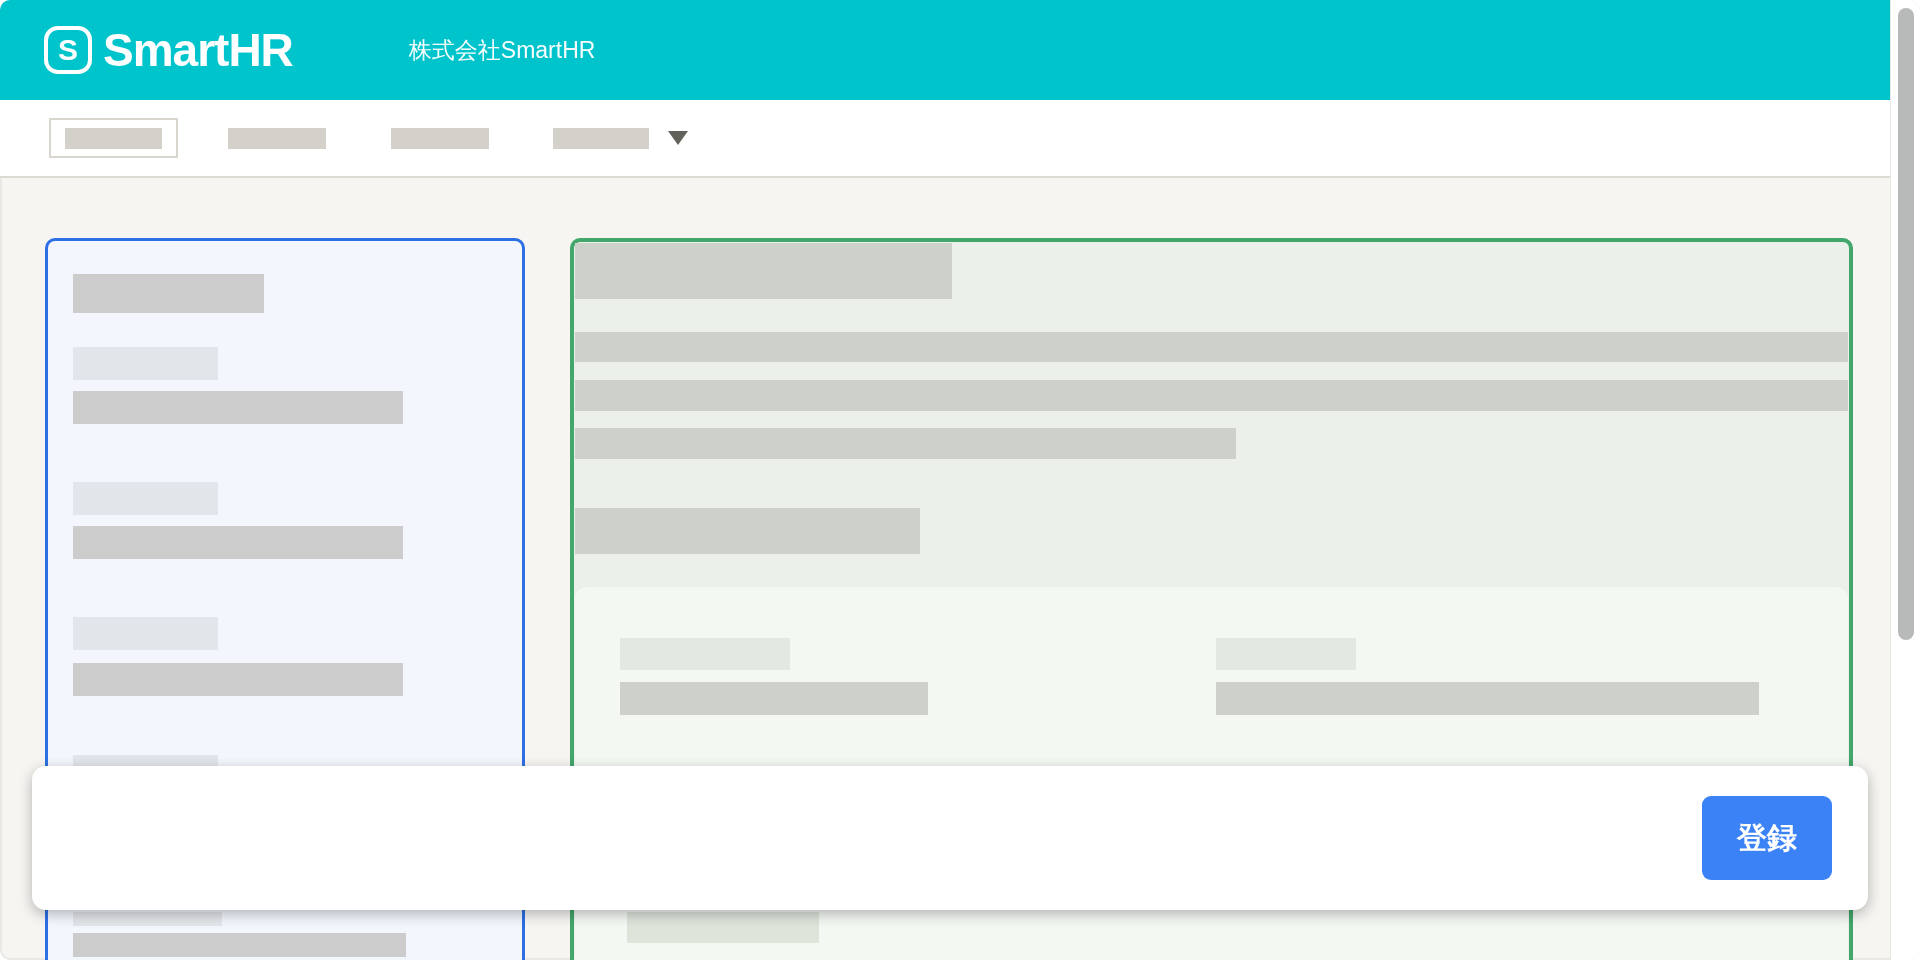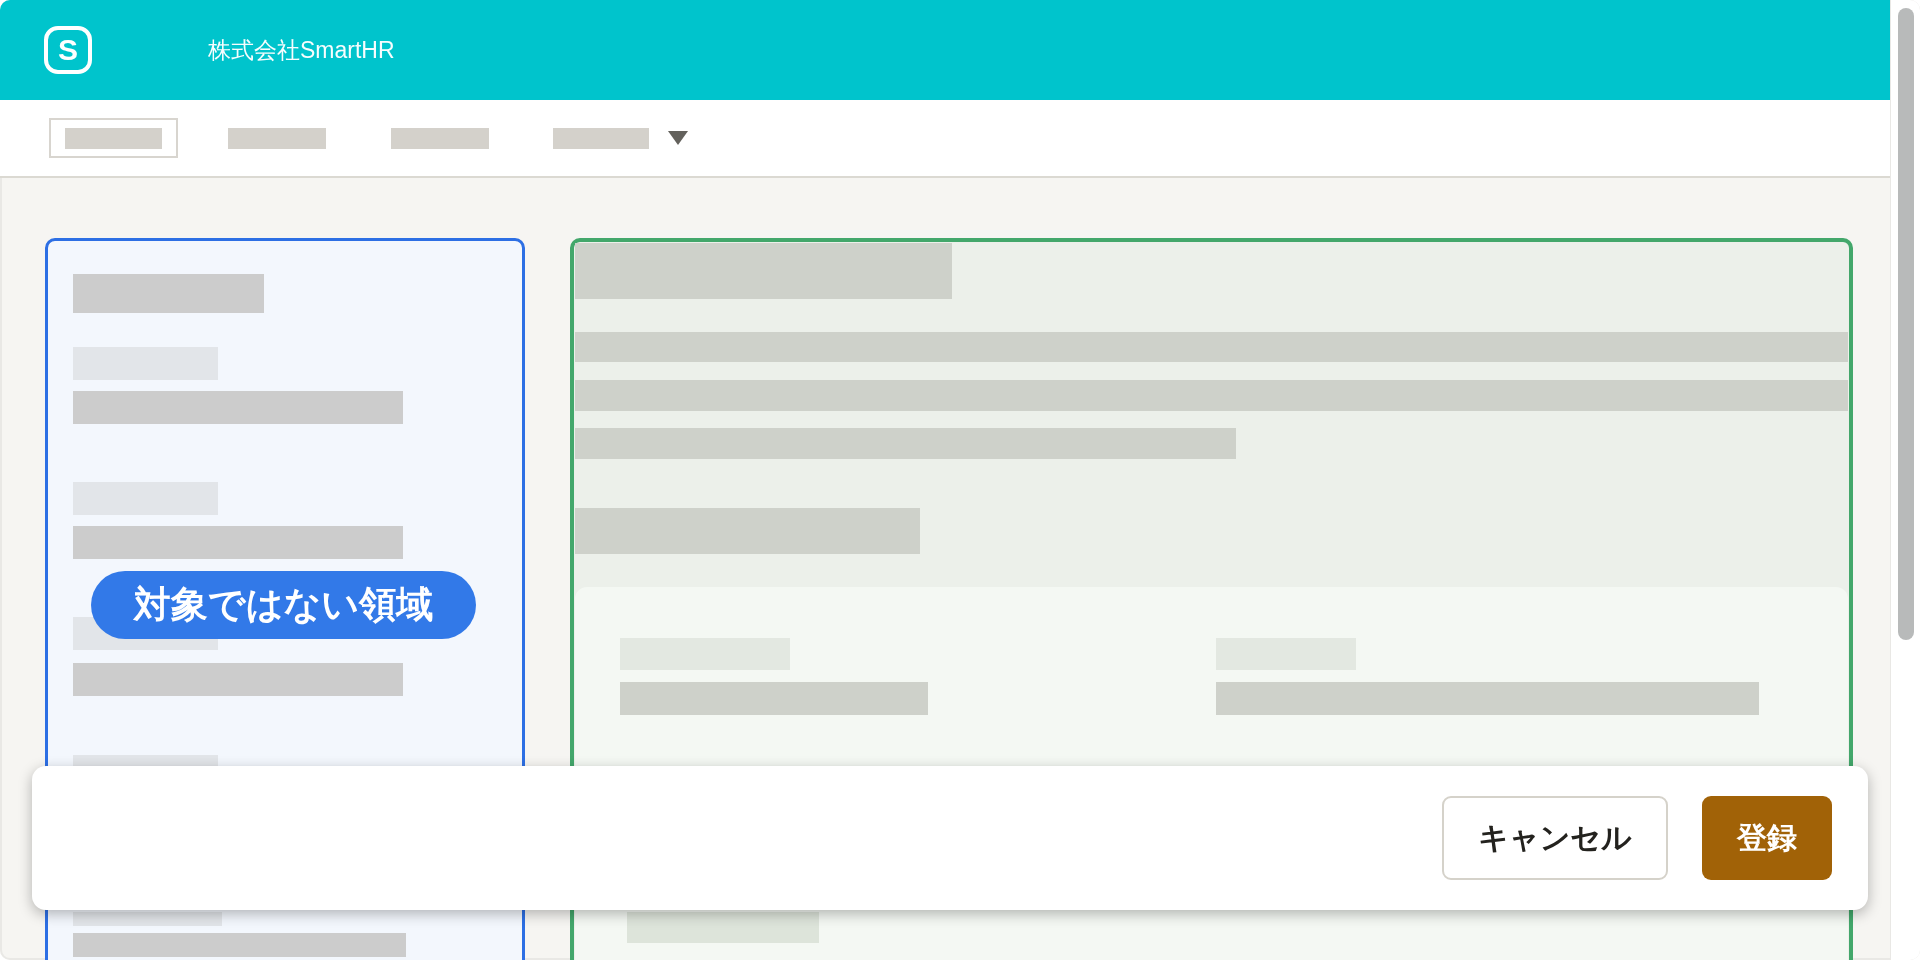--- a/index.html
+++ b/index.html
@@ -88,21 +88,21 @@
     box-shadow:0 4px 14px rgba(0,0,0,0.28);
     display:flex; align-items:center; justify-content:flex-end;
     gap:34px; padding-right:36px;
   }
   .btn{ height:84px; border-radius:9px; font-size:30px; font-weight:700;
         display:flex; align-items:center; justify-content:center; cursor:pointer; }
   .btn.cancel{
     width:226px; background:#ffffff; border:2px solid #d5d2ca; color:#23221e;
   }
   .btn.primary{
-    width:130px; background:#a16207; border:none; color:#ffffff;
+    width:130px; background:#3b82f6; border:none; color:#ffffff;
   }
 
   
   .scrollbar{
     position:absolute; right:0; top:0; width:30px; height:960px;
     background:#ffffff; border-left:1px solid #e9e8e5; z-index:20;
   }
   .scrollbar .thumb{
     position:absolute; left:7px; top:8px; width:16px; height:632px;
     background:#b8baba; border-radius:8px;
@@ -111,20 +111,21 @@
 </head>
 <body>
 
 <div class="page">
 
   <header class="appbar">
     <div class="logo">
       <span class="logo-mark">
         <span>S</span>
       </span>
+      <span class="logo-text">SmartHR</span>
     </div>
     <span class="company">株式会社SmartHR</span>
   </header>
 
   <nav class="nav">
     <div class="nav-box">
       <span class="ph"></span>
     </div>
     <span class="nav-ph n2"></span>
     <span class="nav-ph n3"></span>
@@ -136,42 +137,40 @@
     <div class="ph-bar lp-dark" style="left:25px; top:33px;  width:191px; height:39px;"></div>
     <div class="ph-bar lp-light" style="left:25px; top:106px; width:145px; height:33px;"></div>
     <div class="ph-bar lp-dark" style="left:25px; top:150px; width:330px; height:33px;"></div>
     <div class="ph-bar lp-light" style="left:25px; top:241px; width:145px; height:33px;"></div>
     <div class="ph-bar lp-dark" style="left:25px; top:285px; width:330px; height:33px;"></div>
     <div class="ph-bar lp-light" style="left:25px; top:376px; width:145px; height:33px;"></div>
     <div class="ph-bar lp-dark" style="left:25px; top:422px; width:330px; height:33px;"></div>
     <div class="ph-bar lp-light" style="left:25px; top:514px; width:145px; height:33px;"></div>
     <div class="ph-bar lp-light" style="left:25px; top:671px; width:149px; height:14px;"></div>
     <div class="ph-bar lp-dark" style="left:25px; top:692px; width:333px; height:24px;"></div>
-    <div class="pill blue">対象ではない領域</div>
   </section>
 
   <section class="panel right">
     <div class="ph-bar rp-dark" style="left:1px; top:1px;   width:377px;  height:56px;"></div>
     <div class="ph-bar rp-dark" style="left:1px; top:90px;  width:1273px; height:30px;"></div>
     <div class="ph-bar rp-dark" style="left:1px; top:138px; width:1273px; height:31px;"></div>
     <div class="ph-bar rp-dark" style="left:1px; top:186px; width:661px;  height:31px;"></div>
     <div class="ph-bar rp-dark" style="left:1px; top:266px; width:345px;  height:46px;"></div>
 
     <div class="inner-card"></div>
 
     <div class="ph-bar rp-light" style="left:46px;  top:396px; width:170px; height:32px; z-index:2;"></div>
     <div class="ph-bar rp-dark" style="left:46px;  top:440px; width:308px; height:33px; z-index:2;"></div>
     <div class="ph-bar rp-light" style="left:642px; top:396px; width:140px; height:32px; z-index:2;"></div>
     <div class="ph-bar rp-dark" style="left:642px; top:440px; width:543px; height:33px; z-index:2;"></div>
     <div class="ph-bar rp-lightgreen" style="left:53px; top:670px; width:192px; height:31px; z-index:2;"></div>
 
   </section>
 
   <div class="footer">
-    <button class="btn cancel">キャンセル</button>
     <button class="btn primary">登録</button>
   </div>
 
   <div class="scrollbar">
     <div class="thumb"></div>
   </div>
 
 </div>
 
 </body></html>

